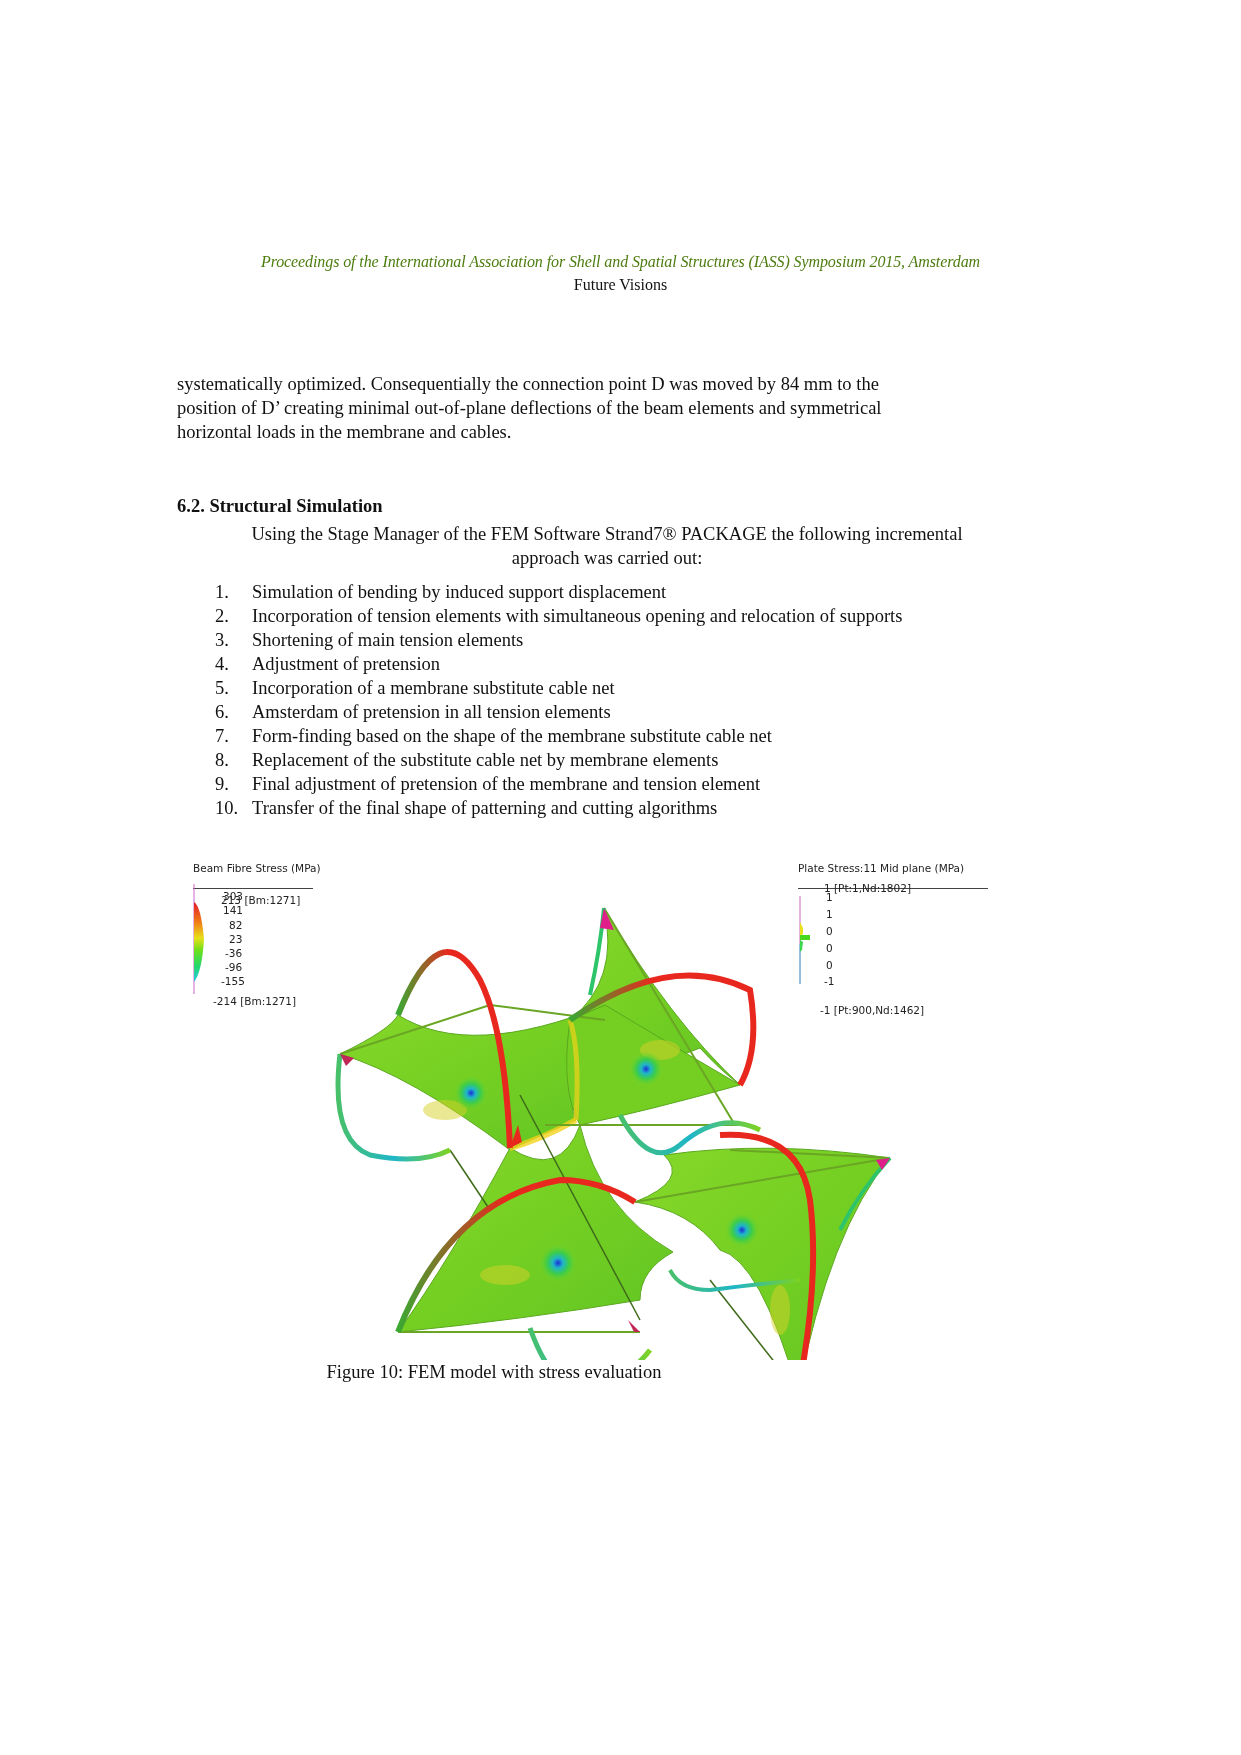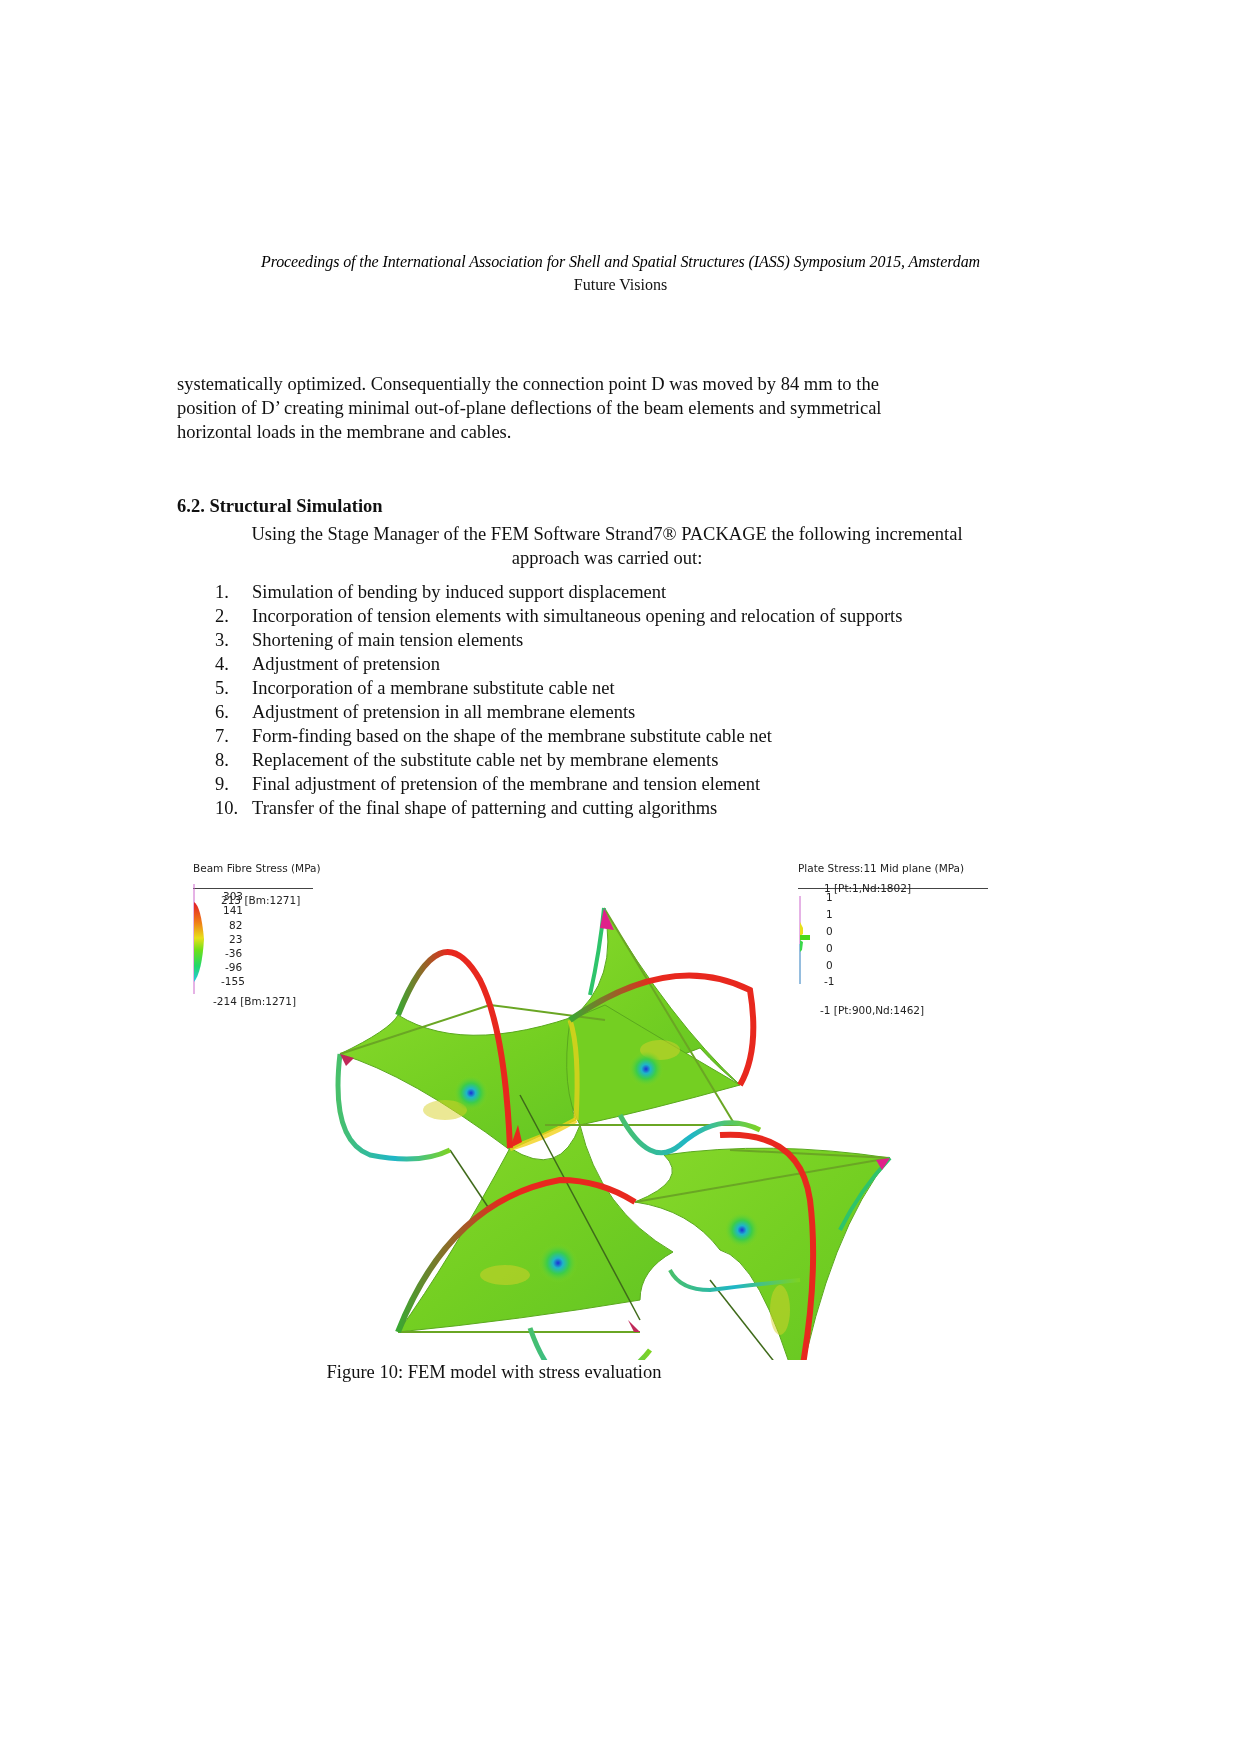--- a/index.html
+++ b/index.html
@@ -1,18 +1,18 @@
 <!DOCTYPE html>
 <html><head>
 <meta charset="utf-8">
 <style>
   html, body { margin: 0; padding: 0; background: #ffffff; }
   body { width: 1241px; height: 1755px; position: relative; overflow: hidden; font-family: "Liberation Serif", serif; color: #111; }
   .abs { position: absolute; }
-  .hdr-line { left: 0; width: 1241px; text-align: center; font-size: 16px; font-style: italic; top: 253px; color: #000000; letter-spacing: -0.1px; }
+  .hdr-line { left: 0; width: 1241px; text-align: center; font-size: 16px; font-style: italic; top: 253px; color: #4d7c0f; letter-spacing: -0.1px; }
   .hdr-sub { left: 0; width: 1241px; text-align: center; font-size: 16px; top: 276px; }
   .para { left: 177px; width: 860px; font-size: 18.5px; line-height: 24px; }
   .sec-title { left: 177px; font-size: 18.5px; font-weight: bold; top: 496px; }
   .list { left: 177px; top: 580px; margin: 0; padding: 0; list-style: none; font-size: 18.5px; line-height: 24px; }
   .list li { position: relative; padding-left: 75px; white-space: nowrap; }
   .list .num { position: absolute; left: 38px; }
   .legend { font-family: "DejaVu Sans", sans-serif; font-size: 10.5px; color: #222; }
   .legend .title { border-bottom: 1px solid #444; padding-bottom: 14px; white-space: nowrap; }
   .legend .val { position: absolute; white-space: nowrap; }
   .caption { left: 0; width: 988px; text-align: center; font-size: 18.5px; top: 1362px; }
@@ -35,21 +35,21 @@
   <div>Using the Stage Manager of the FEM Software Strand7® PACKAGE the following incremental</div>
   <div>approach was carried out:</div>
 </div>
 
 <ol class="abs list">
   <li><span class="num">1.</span><span>Simulation of bending by induced support displacement</span></li>
   <li><span class="num">2.</span><span>Incorporation of tension elements with simultaneous opening and relocation of supports</span></li>
   <li><span class="num">3.</span><span>Shortening of main tension elements</span></li>
   <li><span class="num">4.</span><span>Adjustment of pretension</span></li>
   <li><span class="num">5.</span><span>Incorporation of a membrane substitute cable net</span></li>
-  <li><span class="num">6.</span><span>Adjustment of pretension in all membrane elements</span></li>
+  <li><span class="num">6.</span><span>Amsterdam of pretension in all tension elements</span></li>
   <li><span class="num">7.</span><span>Form-finding based on the shape of the membrane substitute cable net</span></li>
   <li><span class="num">8.</span><span>Replacement of the substitute cable net by membrane elements</span></li>
   <li><span class="num">9.</span><span>Final adjustment of pretension of the membrane and tension element</span></li>
   <li><span class="num">10.</span><span>Transfer of the final shape of patterning and cutting algorithms</span></li>
 </ol>
 
 <div class="abs legend" style="left:193px; top:862px; width:120px; height:160px;">
   <div class="title">Beam Fibre Stress  (MPa)</div>
   <svg class="abs" style="left:0; top:22px;" width="16" height="110">
     <defs>

